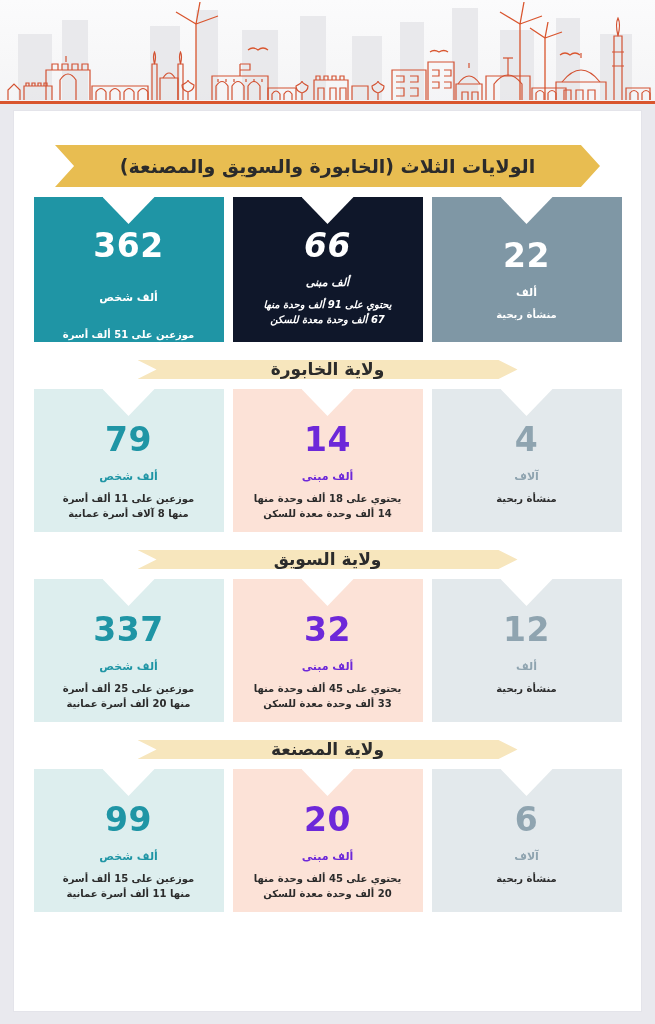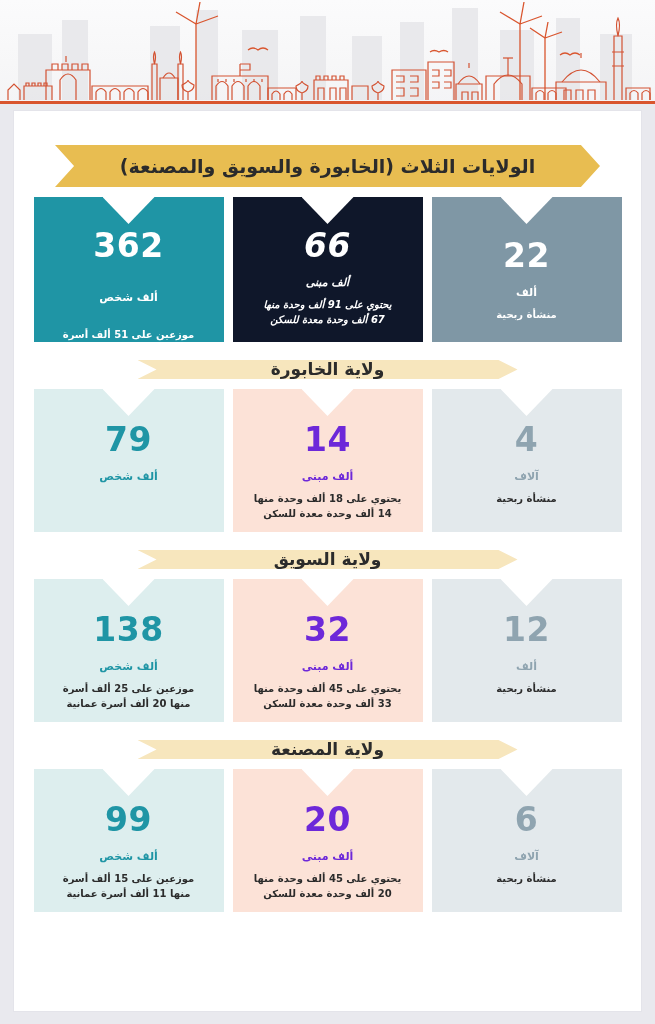--- a/index.html
+++ b/index.html
@@ -301,20 +301,24 @@
           <div class="value">14</div>
           <div class="unit">ألف مبنى</div>
           <div class="desc">
             <div>يحتوي على 18 ألف وحدة منها</div>
             <div>14 ألف وحدة معدة للسكن</div>
           </div>
         </div>
         <div class="card c-pop">
           <div class="value">79</div>
           <div class="unit">ألف شخص</div>
+          <div class="desc">
+            <div>موزعين على 11 ألف أسرة</div>
+            <div>منها 8 آلاف أسرة عمانية</div>
+          </div>
         </div>
       </div>
     </div>
 
     <div class="section">
       <div class="banner banner-sub">ولاية السويق</div>
       <div class="row row-sub">
         <div class="card c-est">
           <div class="value">12</div>
           <div class="unit">ألف</div>
@@ -324,21 +328,21 @@
         </div>
         <div class="card c-bldg">
           <div class="value">32</div>
           <div class="unit">ألف مبنى</div>
           <div class="desc">
             <div>يحتوي على 45 ألف وحدة منها</div>
             <div>33 ألف وحدة معدة للسكن</div>
           </div>
         </div>
         <div class="card c-pop">
-          <div class="value">138</div>
+          <div class="value">337</div>
           <div class="unit">ألف شخص</div>
           <div class="desc">
             <div>موزعين على 25 ألف أسرة</div>
             <div>منها 20 ألف أسرة عمانية</div>
           </div>
         </div>
       </div>
     </div>
 
     <div class="section">

